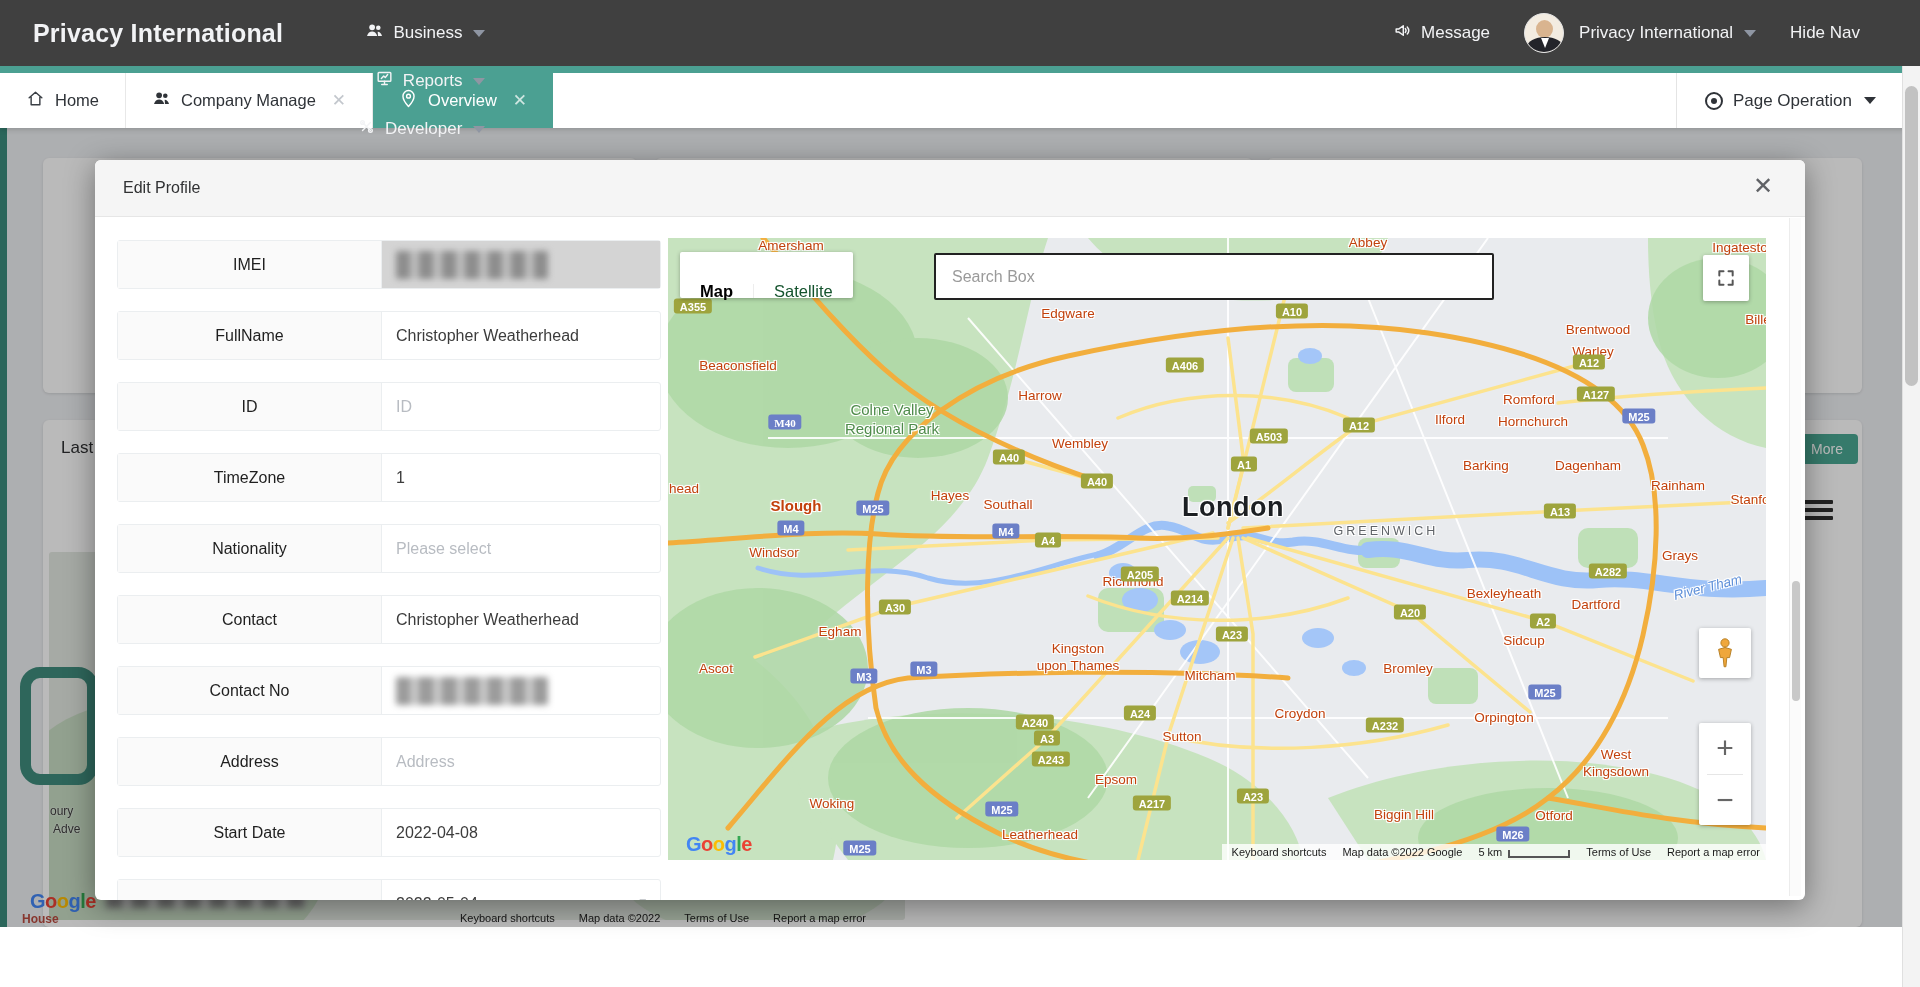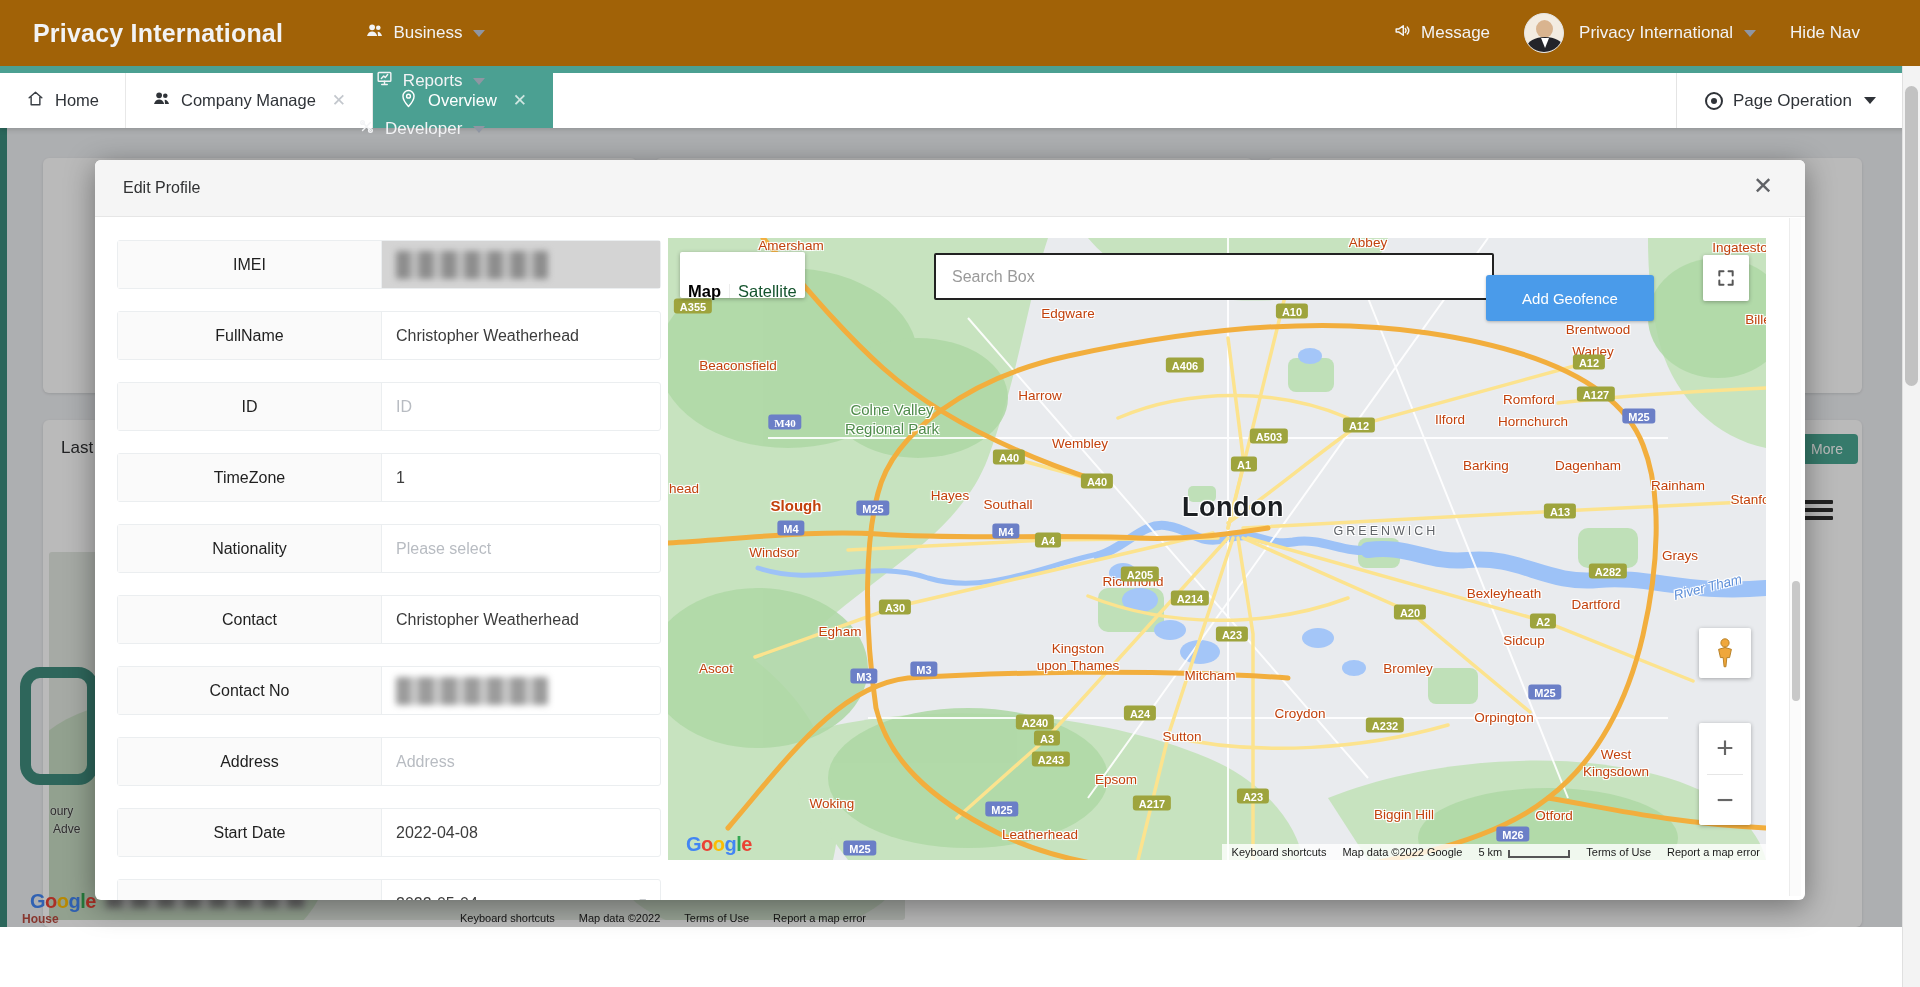--- a/index.html
+++ b/index.html
@@ -1,20 +1,20 @@
 <!DOCTYPE html>
 <html><head>
 <meta charset="utf-8">
 <style>
   * { margin:0; padding:0; box-sizing:border-box; }
   body { font-family:"Liberation Sans", sans-serif; background:#fff; }
   .screen { position:relative; width:1920px; height:987px; overflow:hidden; background:#fff; }
 
   
-  .nav { position:absolute; left:0; top:0; width:1920px; height:66px; background:#a16207; display:flex; align-items:center; color:#f2f3f5; z-index:40; }
+  .nav { position:absolute; left:0; top:0; width:1920px; height:66px; background:#404040; display:flex; align-items:center; color:#f2f3f5; z-index:40; }
   .brand { font-size:25px; font-weight:bold; margin-left:33px; letter-spacing:.2px; }
   .nav-items { display:flex; align-items:flex-end; margin-left:70px; gap:24px;flex-direction:column; }
   .nav-item { display:flex; align-items:center; gap:9px; font-size:17px; cursor:pointer; }
   .nav-item svg { width:19px; height:19px; }
   .caret { width:0; height:0; border-left:6px solid transparent; border-right:6px solid transparent; border-top:7px solid #8f96a3; margin-left:2px; }
   .nav-right { margin-left:auto; display:flex; align-items:center; margin-right:60px; gap:34px; }
   .avatar { width:40px; height:40px; border-radius:50%; background:#f3ece1; position:relative; overflow:hidden; border:1px solid #e5e5e5; }
   .avatar .head { position:absolute; left:11px; top:6px; width:17px; height:18px; border-radius:50%; background:#d9b48f; }
   .avatar .suit { position:absolute; left:2px; top:23px; width:36px; height:20px; border-radius:50% 50% 0 0; background:#23242a; }
   .avatar .collar { position:absolute; left:16px; top:24px; width:8px; height:10px; background:#fff; clip-path:polygon(0 0,100% 0,50% 100%); }
@@ -82,21 +82,21 @@
   .ml.b { font-weight:bold; font-size:15px; }
   .ml.big { font-size:27px; font-weight:bold; color:#1c1f23; letter-spacing:.5px; }
   .ml.caps { font-size:12.5px; letter-spacing:3px; color:#5f6368; }
   .ml.park { color:#4e8b4a; font-size:15px; }
   .ml.water { color:#5e8fd8; font-style:italic; transform:translate(-50%,-50%) rotate(-14deg); }
   .badge { position:absolute; transform:translate(-50%,-50%); font-size:11px; font-weight:bold; color:#fff; padding:1.5px 6px; border-radius:3px; white-space:nowrap; }
   .badge.bm { background:#6b7fc7; }
   .badge.ba { background:#9ea43d; }
 
   .maptype { position:absolute; left:12px; top:14px; height:46px; display:flex; background:#fff; border-radius:2px; box-shadow:0 1px 4px rgba(0,0,0,.3); z-index:6; }
-  .maptype .mt { display:flex; align-items:center; padding:0 8px; font-size:16.5px; cursor:pointer;margin-top:32px; }
+  .maptype .mt { display:flex; align-items:center; padding:0 20px; font-size:16.5px; cursor:pointer;margin-top:32px; }
   .maptype .mt.sel { font-weight:bold; color:#000; }
   .maptype .mt.unsel { color:#14532d; border-left:1px solid #ededed; }
   .searchbox { position:absolute; left:266px; top:15px; width:560px; height:47px; background:#6d28d9; border:2px solid #222; border-radius:2px; z-index:6; }
   .searchbox input { width:100%; height:100%; border:none; outline:none; padding:0 16px; font-size:16px; font-family:"Liberation Sans",sans-serif; color:#333; }
   .searchbox input::placeholder { color:#9a9a9a; }
   .geofence { position:absolute; left:818px; top:37px; width:168px; height:46px; background:#4a9bea; color:#fff; font-size:15px; border:none; border-radius:3px; z-index:7; box-shadow:0 1px 3px rgba(0,0,0,.25); cursor:pointer; }
   .fs-btn { position:absolute; right:17px; top:17px; width:46px; height:46px; background:#fff; border-radius:2px; box-shadow:0 1px 4px rgba(0,0,0,.3); z-index:6; display:flex; align-items:center; justify-content:center; cursor:pointer; }
   .pegman { position:absolute; right:15px; top:390px; width:52px; height:50px; background:#fff; border-radius:2px; box-shadow:0 1px 4px rgba(0,0,0,.3); z-index:6; display:flex; align-items:center; justify-content:center; cursor:grab; }
   .zoomctl { position:absolute; right:15px; top:485px; width:52px; height:102px; background:#fff; border-radius:2px; box-shadow:0 1px 4px rgba(0,0,0,.3); z-index:6; display:flex; flex-direction:column; }
   .zoomctl .zb { flex:1; display:flex; align-items:center; justify-content:center; font-size:30px; color:#666; cursor:pointer; }
@@ -500,21 +500,20 @@
           <div class="badge ba" style="left: 585px; top: 558px;">A23</div>
         </div>
 
       <div class="maptype">
         <div class="mt sel">Map</div>
         <div class="mt unsel">Satellite</div>
       </div>
       <div class="searchbox">
         <input type="text" placeholder="Search Box" style="">
       </div>
-      <button class="geofence">Add Geofence</button>
       <div class="fs-btn">
         <svg viewBox="0 0 24 24" width="20" height="20" class="icon-svg" style="color:#565656; stroke-width:2.4">
             <path d="M4 9V4h5M15 4h5v5M20 15v5h-5M9 20H4v-5"></path>
           </svg>
       </div>
       <div class="pegman">
         <svg viewBox="0 0 24 34" width="22" height="32">
             <g fill="#efa73c" stroke="#b27b1f" stroke-width="1">
               <circle cx="12" cy="6" r="4.5"></circle>
               <path d="M5 13l7-2 7 2-2 9h-3l-1 10h-2l-1-10H7z"></path>

